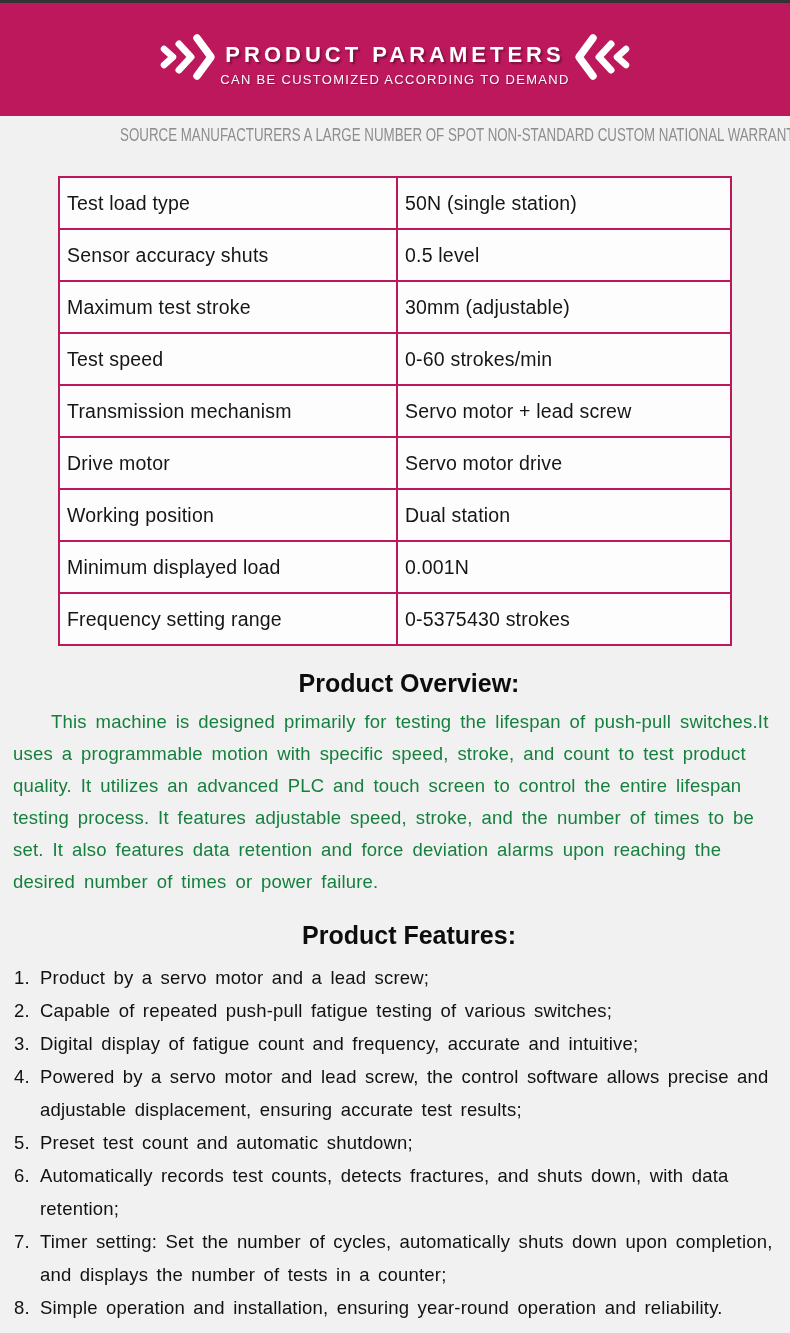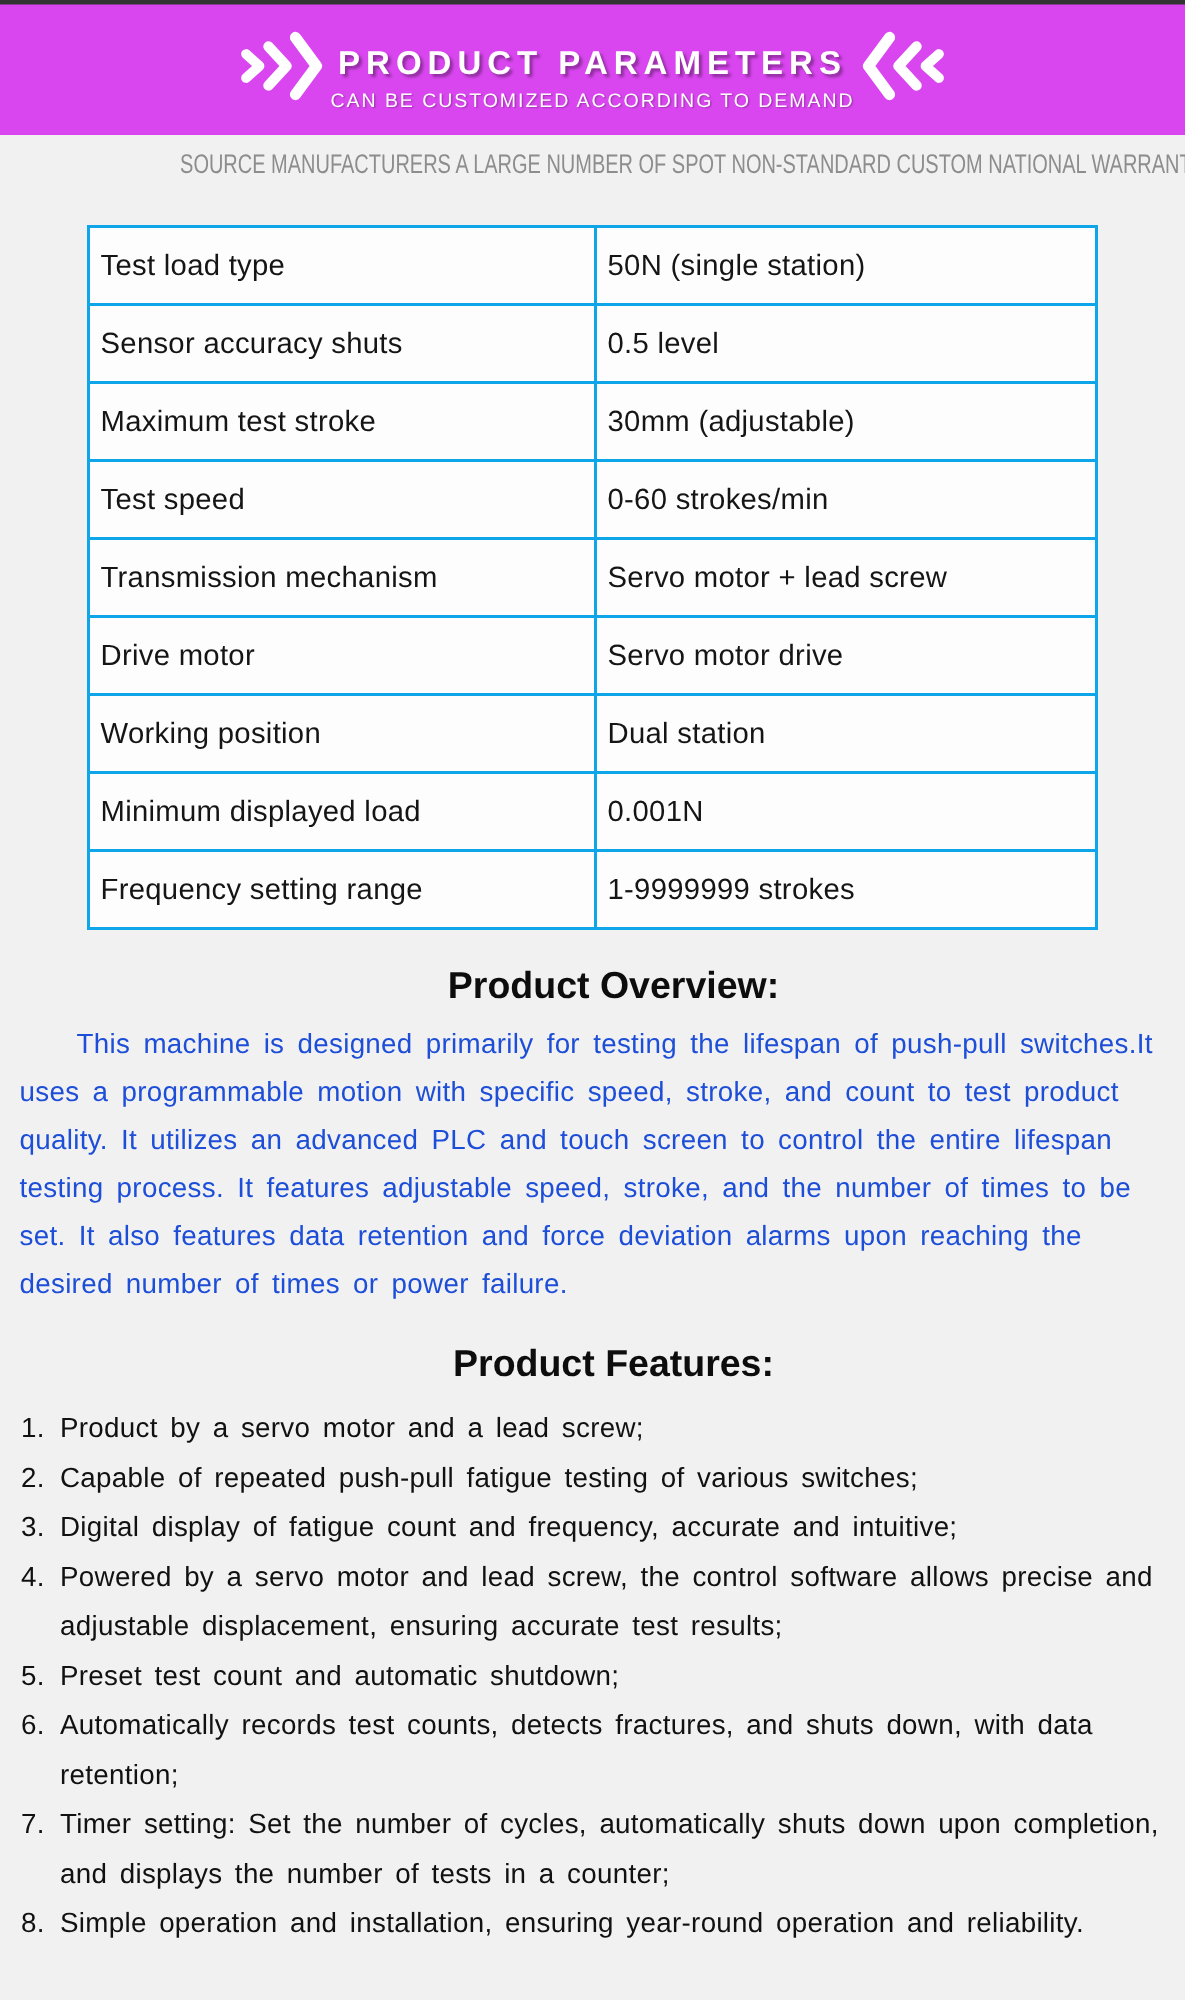--- a/index.html
+++ b/index.html
@@ -7,22 +7,22 @@
   body {
     height:1333px;
     background:#f2f1f1;
     font-family:"Liberation Sans", sans-serif;
     color:#151515;
     overflow:hidden;
   }
 
   
   .banner {
-    height:90px;
-    background:#d946ef;
+    height:116px;
+    background:#be185d;
     border-top:3px solid #333333;
     display:flex;
     align-items:center;
     justify-content:center;
   }
   .chevrons { flex:0 0 auto; margin-top:-6px; }
   .banner-text { text-align:center; margin-top:10px; }
   .banner-title {
     color:#ffffff;
     font-weight:bold;
@@ -53,21 +53,21 @@
 
   
   table.params {
     border-collapse:collapse;
     margin:24px auto 0;
     width:674px;
     background:#fdfdfd;
     table-layout:fixed;
   }
   .params td {
-    border:2px solid #0ea5e9;
+    border:2px solid #be185d;
     height:52px;
     padding:0 7px;
     font-size:19.5px;
     letter-spacing:0.2px;
     vertical-align:middle;
     overflow:hidden;
     white-space:nowrap;
   }
   .params td.label-cell { width:338px; }
 
@@ -80,21 +80,21 @@
     color:#0d0d0d;
     padding-left:28px;
   }
   .overview-body {
     margin:8px 13px 0;
     font-size:18.5px;
     line-height:32px;
     text-indent:38px;
     word-spacing:3.5px;
     letter-spacing:0.2px;
-    color:#1d4ed8;
+    color:#15803d;
   }
   .features-list {
     list-style:none;
     margin-top:11px;
   }
   .features-list li {
     display:flex;
     font-size:18.5px;
     line-height:33px;
     padding:0 12px 0 14px;
@@ -162,21 +162,21 @@
         <tr>
           <td class="label-cell">Working position</td>
           <td class="value-cell">Dual station</td>
         </tr>
         <tr>
           <td class="label-cell">Minimum displayed load</td>
           <td class="value-cell">0.001N</td>
         </tr>
         <tr>
           <td class="label-cell">Frequency setting range</td>
-          <td class="value-cell">1-9999999 strokes</td>
+          <td class="value-cell">0-5375430 strokes</td>
         </tr>
       </tbody>
   </table>
 
   <h2 class="section">Product Overview:</h2>
   <p class="overview-body">This machine is designed primarily for testing the lifespan of push-pull switches.It uses a programmable motion with specific speed, stroke, and count to test product quality. It utilizes an advanced PLC and touch screen to control the entire lifespan testing process. It features adjustable speed, stroke, and the number of times to be set. It also features data retention and force deviation alarms upon reaching the desired number of times or power failure.</p>
 
   <h2 class="section">Product Features:</h2>
   <ol class="features-list">
       <li>

